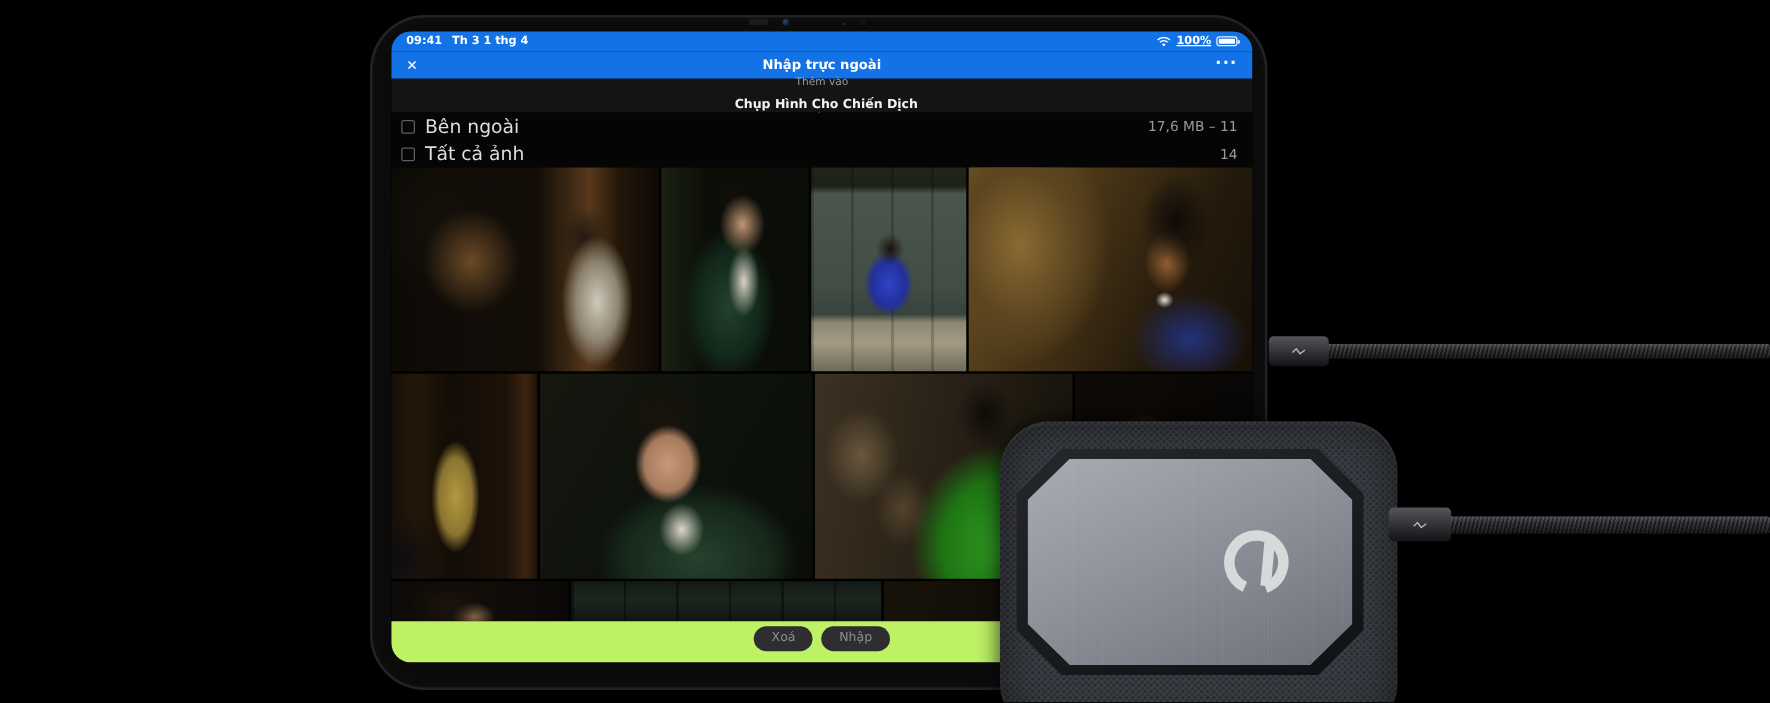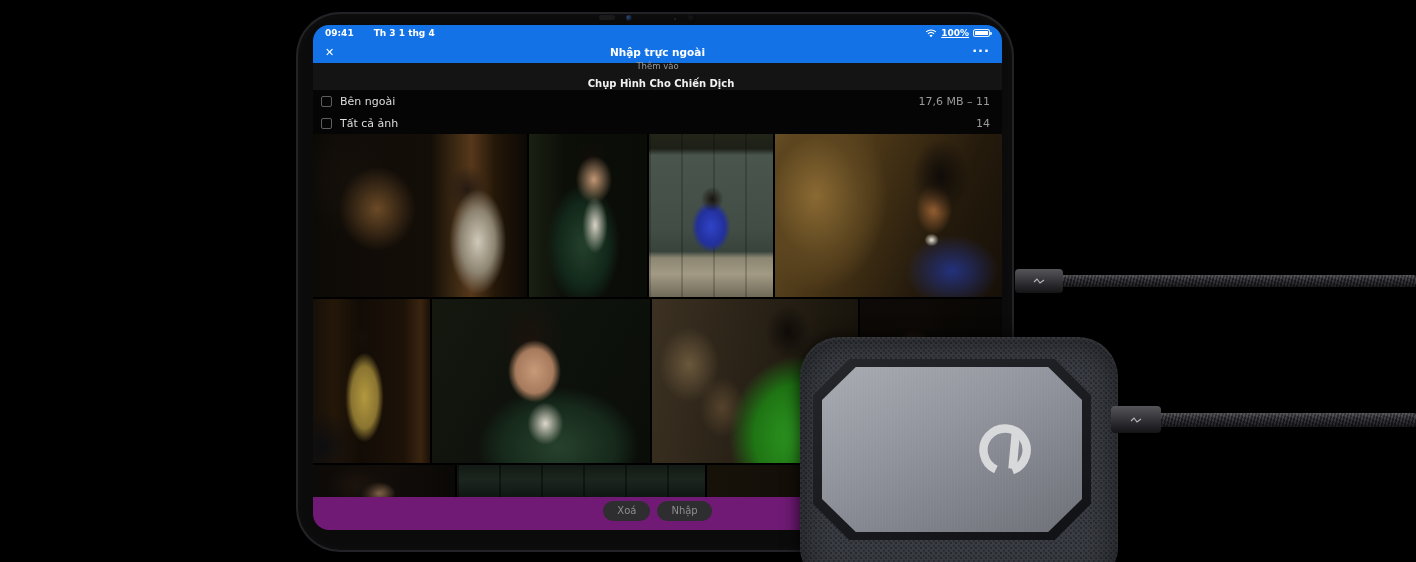--- a/index.html
+++ b/index.html
@@ -17,21 +17,21 @@
   .cam-big{position:absolute;left:391px;top:2px;width:9px;height:9px;border-radius:50%;
            background:radial-gradient(circle at 40% 35%, #17171a, #060607 70%);}
 
   
   .screen{position:absolute;left:313px;top:25px;width:689px;height:505px;background:#000;
           border-radius:16px;overflow:hidden;}
 
   .statusbar{position:absolute;left:0;top:0;width:100%;height:16px;background:#1373e6;
              display:flex;align-items:center;justify-content:space-between;
              padding:0 12px;box-sizing:border-box;color:#fff;font-size:9px;font-weight:bold;}
-  .sb-left{display:flex;gap:20px;align-items:center;}
+  .sb-left{display:flex;gap:8px;align-items:center;}
   .sb-right{display:flex;gap:4px;align-items:center;text-decoration:underline;}
   .battery{width:17px;height:8px;border:1px solid rgba(255,255,255,.9);border-radius:2.5px;
            position:relative;background:#fff;background-clip:content-box;padding:1px;box-sizing:border-box;}
   .battery:after{content:"";position:absolute;right:-3px;top:2px;width:2px;height:3px;
                  background:rgba(255,255,255,.8);border-radius:0 1px 1px 0;}
 
   .navbar{position:absolute;left:0;top:16px;width:100%;height:22px;background:#1373e6;
           display:flex;align-items:center;color:#fff;}
   .nav-close{position:absolute;left:12px;top:0;height:22px;display:flex;align-items:center;
              font-size:11px;font-weight:bold;cursor:default;}
@@ -43,21 +43,21 @@
             display:flex;align-items:center;justify-content:center;gap:7px;flex-direction:column;}
   .album-label{color:#9a9a9a;font-size:8.5px;}
   .album-value{color:#f2f2f2;font-size:10px;font-weight:bold;margin-left:7px;}
   .chevron{width:6px;height:6px;border-right:1.6px solid #e8e8e8;border-bottom:1.6px solid #e8e8e8;
            transform:rotate(45deg);margin-top:-4px;}
 
   .rows{position:absolute;left:0;top:65px;width:100%;height:44px;background:#050505;}
   .sel-row{height:22px;display:flex;align-items:center;padding:0 12px 0 8px;box-sizing:border-box;}
   .checkbox{width:9px;height:9px;border:1px solid #5e5e5e;border-radius:2px;background:transparent;
             margin-right:8px;flex:none;}
-  .row-label{color:#dedede;font-size:11px;flex:1;}
+  .row-label{color:#dedede;font-size:15px;flex:1;}
   .row-detail{color:#9a9a9a;font-size:11px;}
 
   
   .grid{position:absolute;left:0;top:109px;width:689px;height:363px;background:#000;}
   .grow{display:flex;gap:2px;}
   .grow .ph{height:100%;}
   .r1{position:absolute;top:0;left:0;width:100%;height:163px;}
   .r2{position:absolute;top:165px;left:0;width:100%;height:164px;}
   .r3{position:absolute;top:331px;left:0;width:100%;height:32px;}
   .ph{overflow:hidden;}
@@ -109,21 +109,21 @@
       linear-gradient(120deg,#0e0a07 0%,#090705 60%,#060504 100%);}
   .p9{width:142px;background:
       radial-gradient(36px 26px at 30% 64%, #1c130d 0%, rgba(16,11,7,0) 80%),
       radial-gradient(22px 14px at 46% 88%, #8a6a4e 0%, rgba(100,75,50,0) 80%),
       linear-gradient(90deg,#0d0a07 0%,#120d09 50%,#0a0806 100%);}
   .p10{width:248px;background:
       repeating-linear-gradient(90deg, rgba(0,0,0,.4) 0 2px, rgba(0,0,0,0) 2px 42px),
       linear-gradient(180deg,#131a15 0%,#1b251e 45%,#101713 100%);}
   .p11{width:295px;background:linear-gradient(100deg,#171209 0%,#100c07 50%,#0b0906 100%);}
 
-  .actionbar{position:absolute;left:0;top:472px;width:100%;height:33px;background:#701a75;
+  .actionbar{position:absolute;left:0;top:472px;width:100%;height:33px;background:#bef264;
              display:flex;align-items:flex-start;justify-content:center;gap:7px;padding-top:4px;box-sizing:border-box;}
   .pill-btn{background:#2e2e30;color:#8d8d91;font-size:10px;border:none;border-radius:11px;
             padding:4px 14px;font-family:inherit;line-height:1.2;}
 
   
   .cable{position:absolute;height:12px;border-radius:2px;
          background:
            linear-gradient(180deg, rgba(255,255,255,.16) 0%, rgba(255,255,255,0) 35%, rgba(0,0,0,.55) 100%),
            repeating-linear-gradient(104deg,#3c3c41 0 1.6px,#1e1e22 1.6px 3.2px);}
   .cable-top{left:1060px;top:275px;width:356px;}

